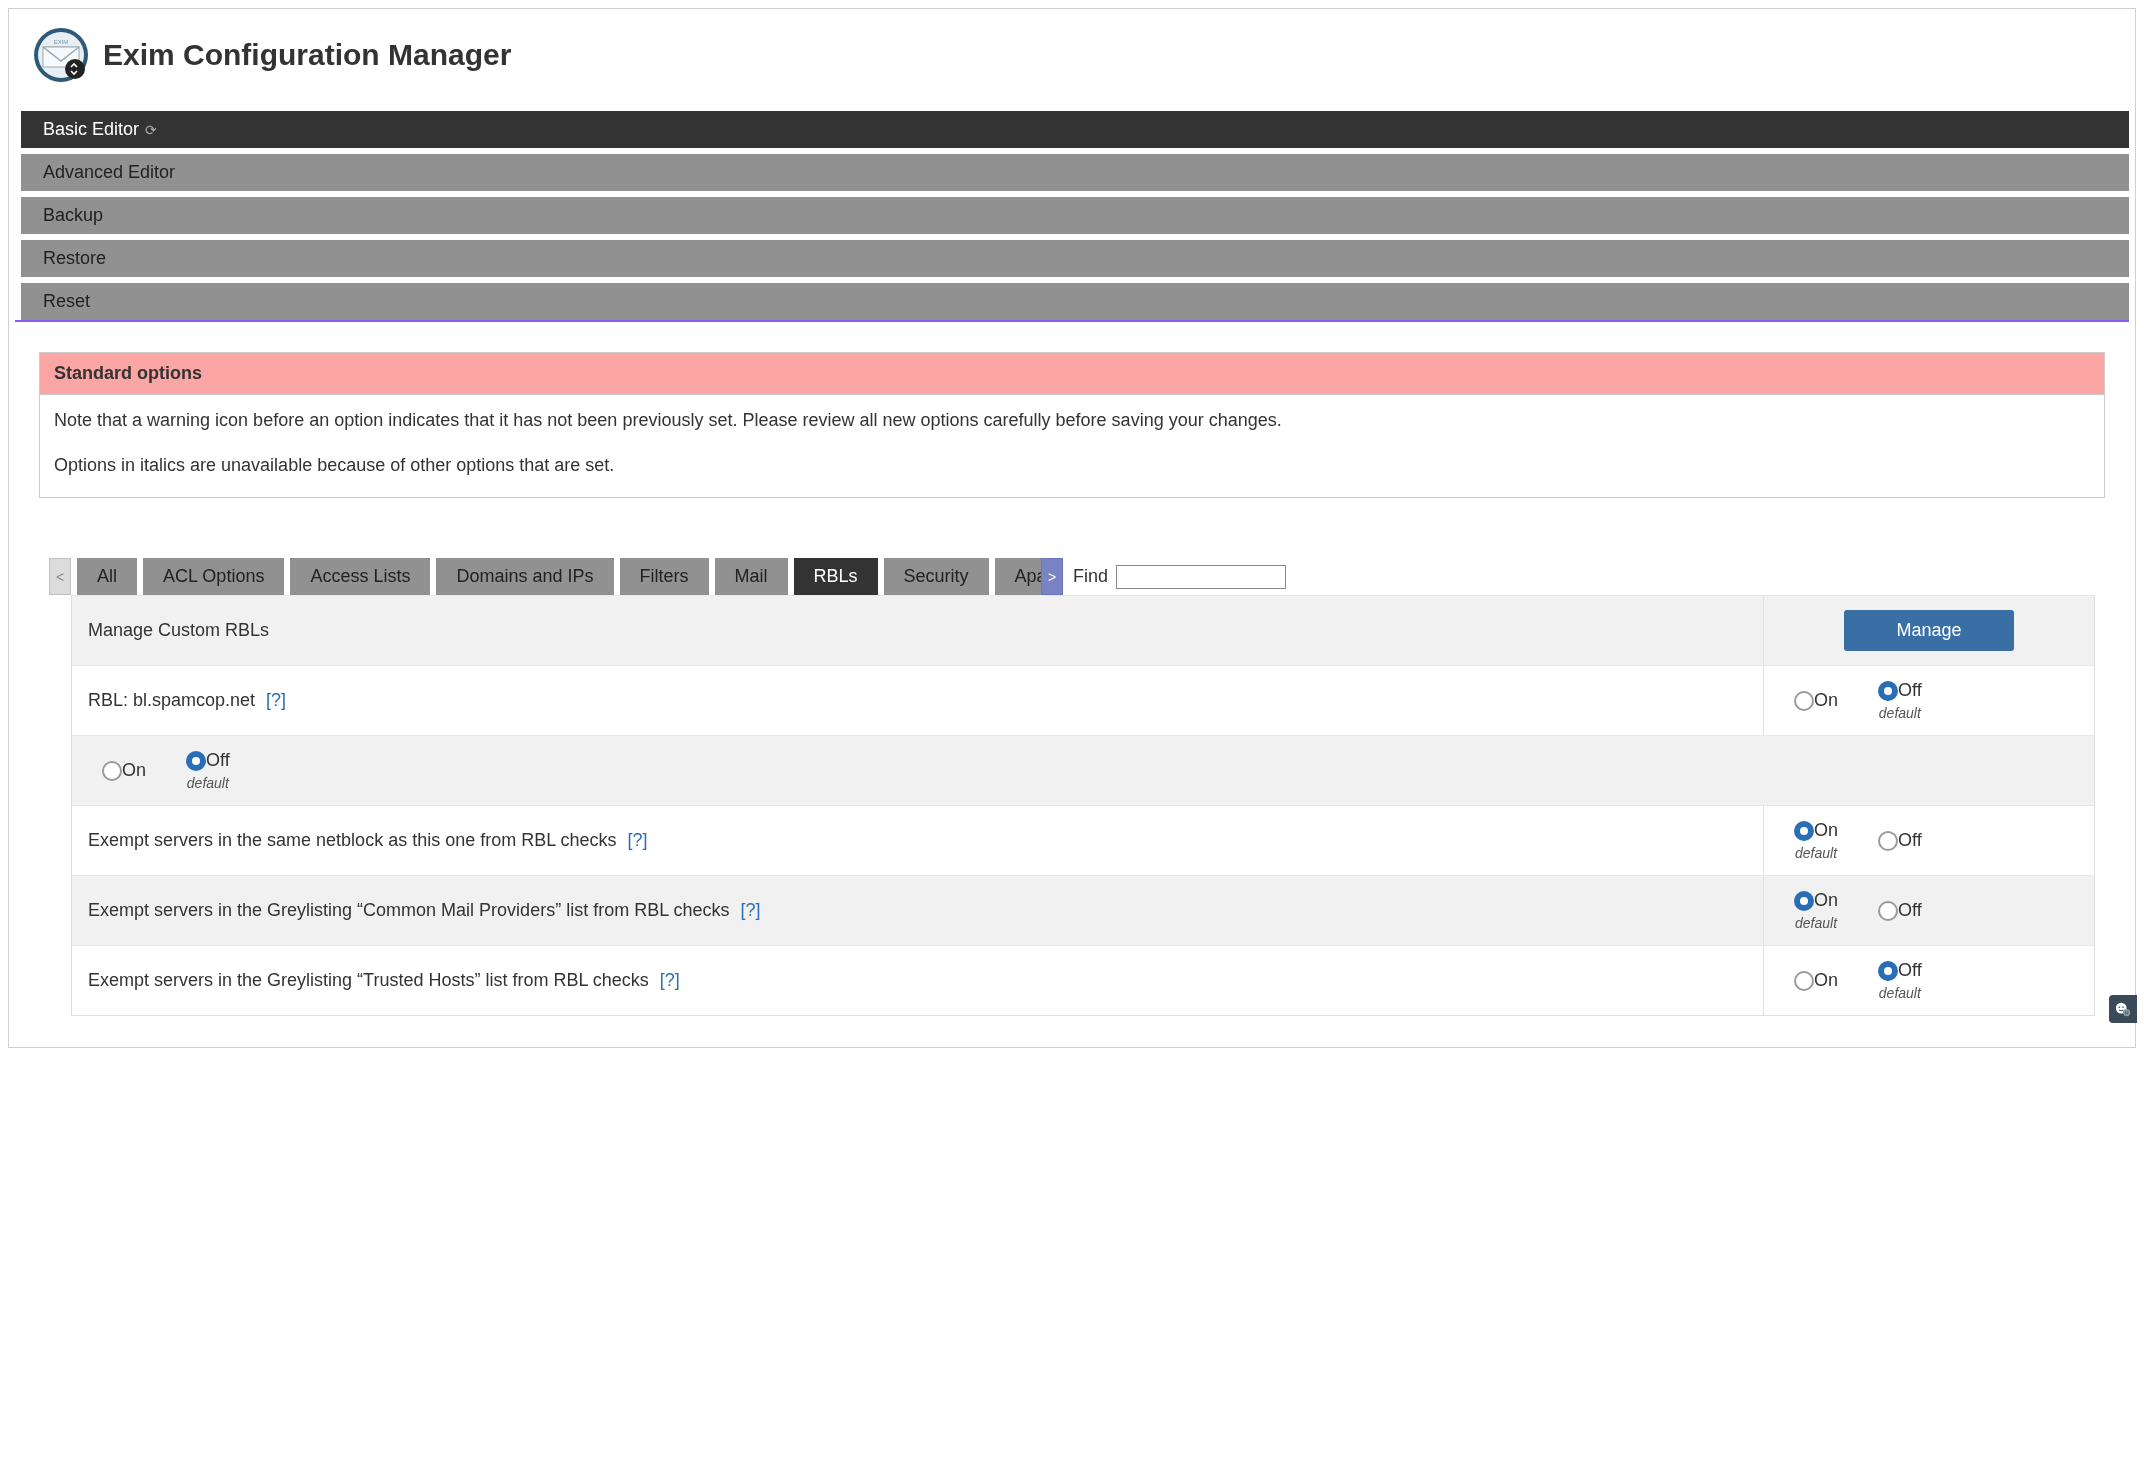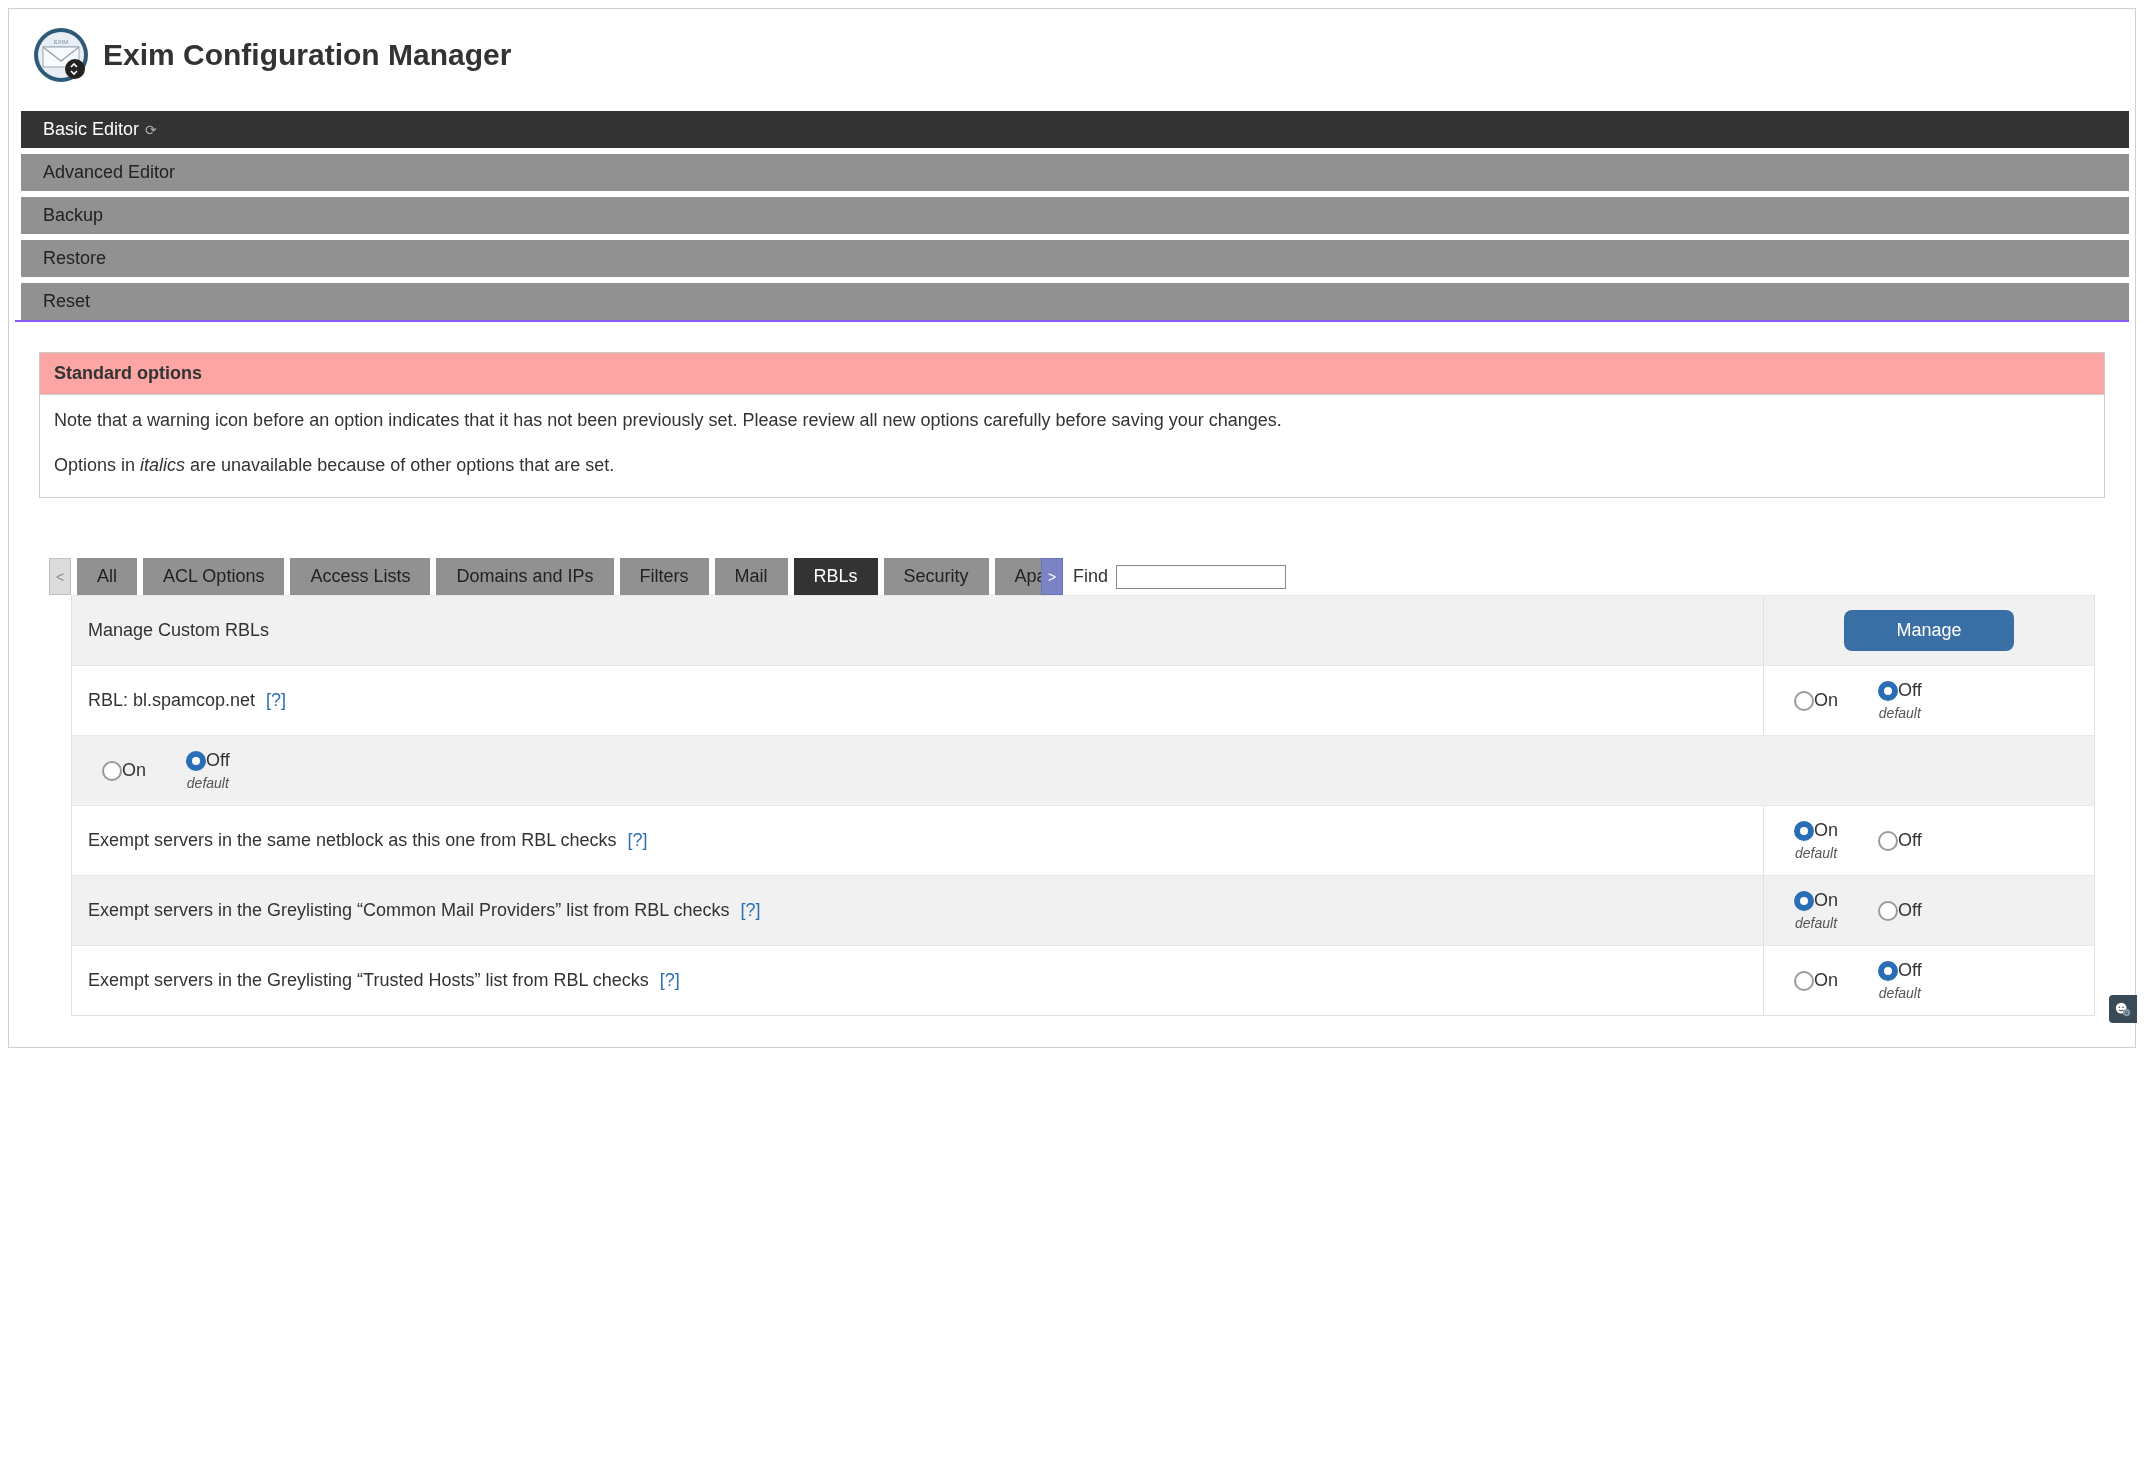--- a/index.html
+++ b/index.html
@@ -81,21 +81,21 @@
     font-weight: 700;
     font-size: 18px;
     border-bottom: 1px solid #ccc;
   }
   .notice-body {
     padding: 12px 14px 18px 14px;
     font-size: 18px;
     line-height: 1.5;
   }
   .notice-body .spacer { height: 18px; }
-  .italics-word { font-style: italic; }
+  .italics-word { }
   
   .inner-tabstrip {
     display: flex;
     align-items: stretch;
     margin-left: 10px;
     margin-right: 0;
   }
   .inner-scroll-btn {
     width: 22px;
     background: #dcdcdc;
@@ -185,21 +185,21 @@
     margin-left:6px;
     text-decoration:none;
     font-size:18px;
   }
   .manage-btn {
     background:#3a6fa5;
     color:#fff;
     border:none;
     padding:10px 52px;
     font-size:18px;
-    border-radius:8px;
+    border-radius:3px;
     cursor:pointer;
   }
   .radio-group {
     display:flex;
     flex-direction:column;
     align-items:center;
     gap:4px;
   }
   .radio-line {
     display:flex;

